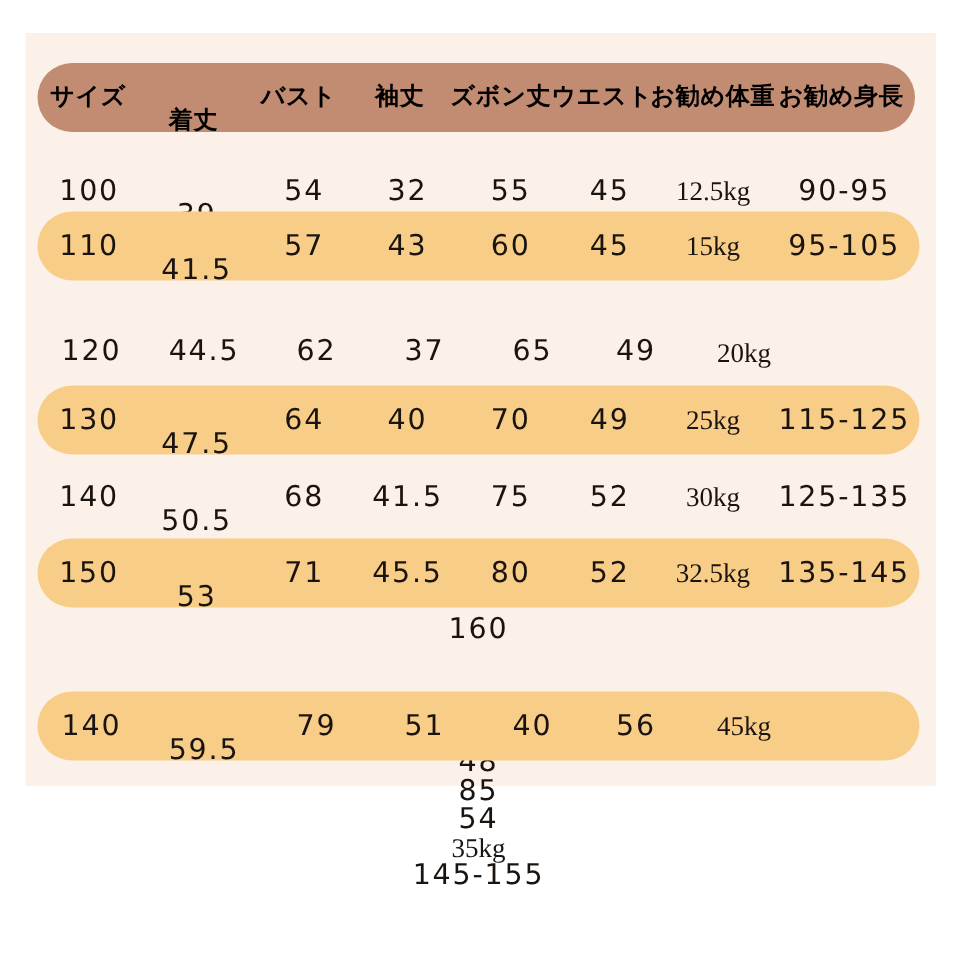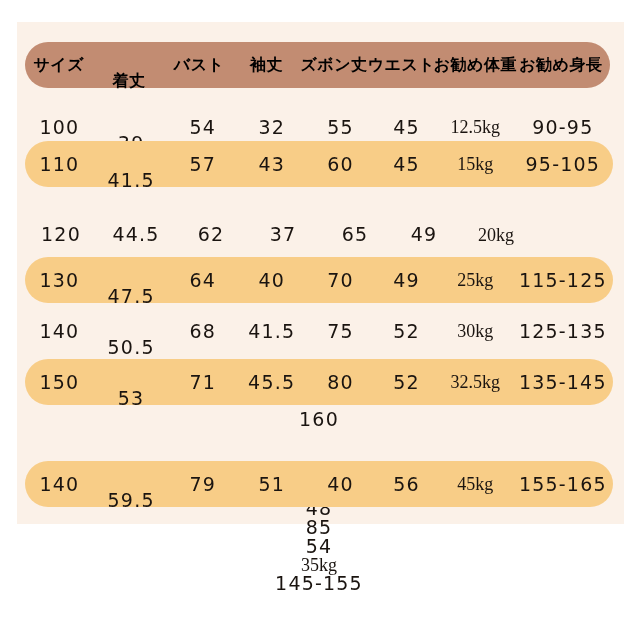--- a/index.html
+++ b/index.html
@@ -185,18 +185,17 @@
           <div class="cell col-7">145-155</div>
         </div>
         <div class="data-row striped" style="top: 439px;">
           <div class="cell col-0">140</div>
           <div class="cell col-1">59.5</div>
           <div class="cell col-2">79</div>
           <div class="cell col-3">51</div>
           <div class="cell col-4">40</div>
           <div class="cell col-5">56</div>
           <div class="cell col-6 serif-num">45kg</div>
-          <div class="cell col-7">155-165</div>
         </div>
       </div>
 
   </div>
 </div>
 
 </body></html>

